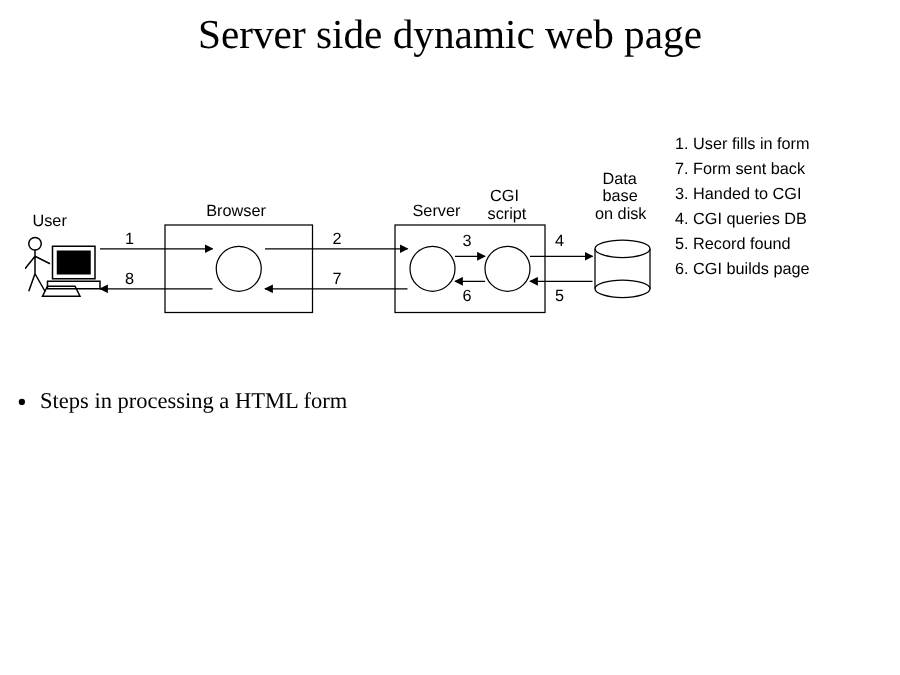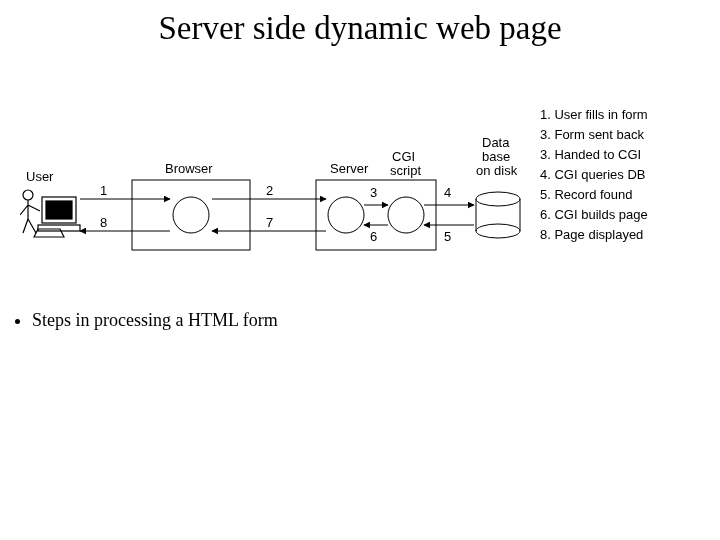--- a/index.html
+++ b/index.html
@@ -82,26 +82,25 @@
       <line x1="404" y1="80" x2="454" y2="80" stroke="#000" marker-end="url(#ar)"></line>
       <text x="424" y="72" font-size="13">4</text>
 
       <line x1="454" y1="100" x2="404" y2="100" stroke="#000" marker-end="url(#ar)"></line>
       <text x="424" y="116" font-size="13">5</text>
     </svg>
   </div>
 
   <div class="legend">
     <div>1. User fills in form</div>
-    <div>3. Form sent back</div>
+    <div>7. Form sent back</div>
     <div>3. Handed to CGI</div>
     <div>4. CGI queries DB</div>
     <div>5. Record found</div>
     <div>6. CGI builds page</div>
-    <div>8. Page displayed</div>
   </div>
 
   <div class="bullets">
     <ul>
         <li>Steps in processing a HTML form</li>
       </ul>
   </div>
 
 </div>
 

